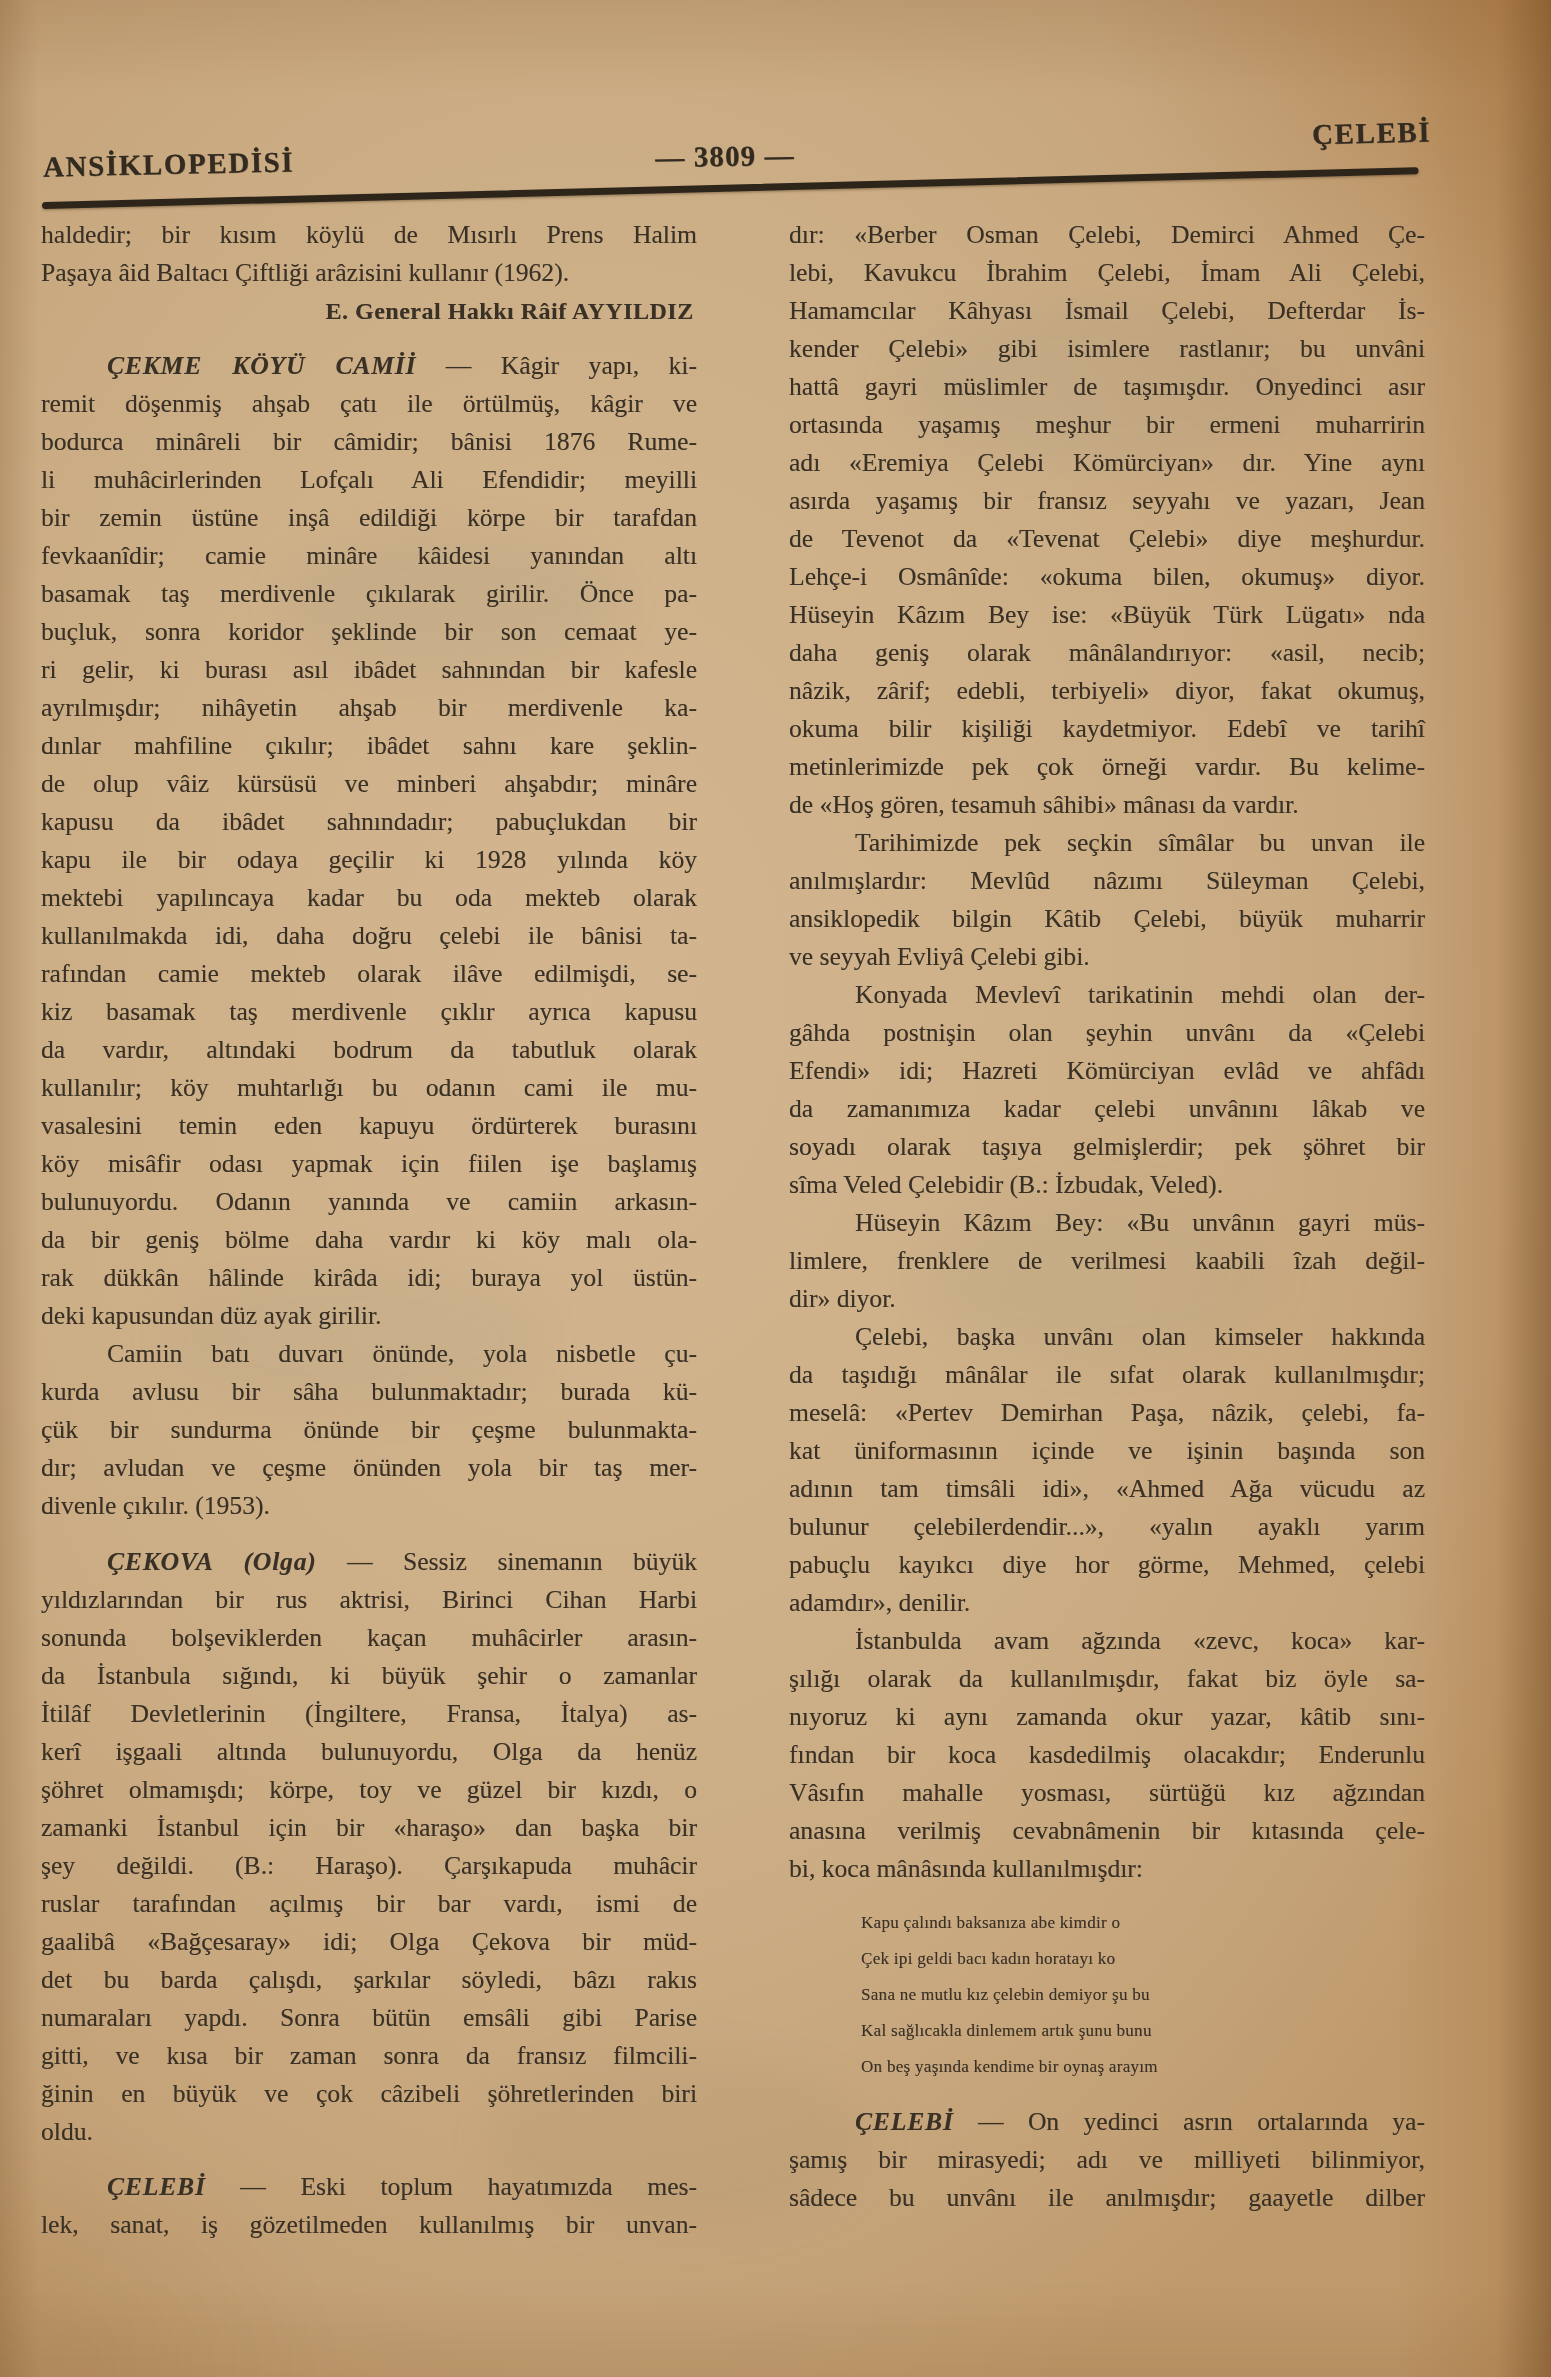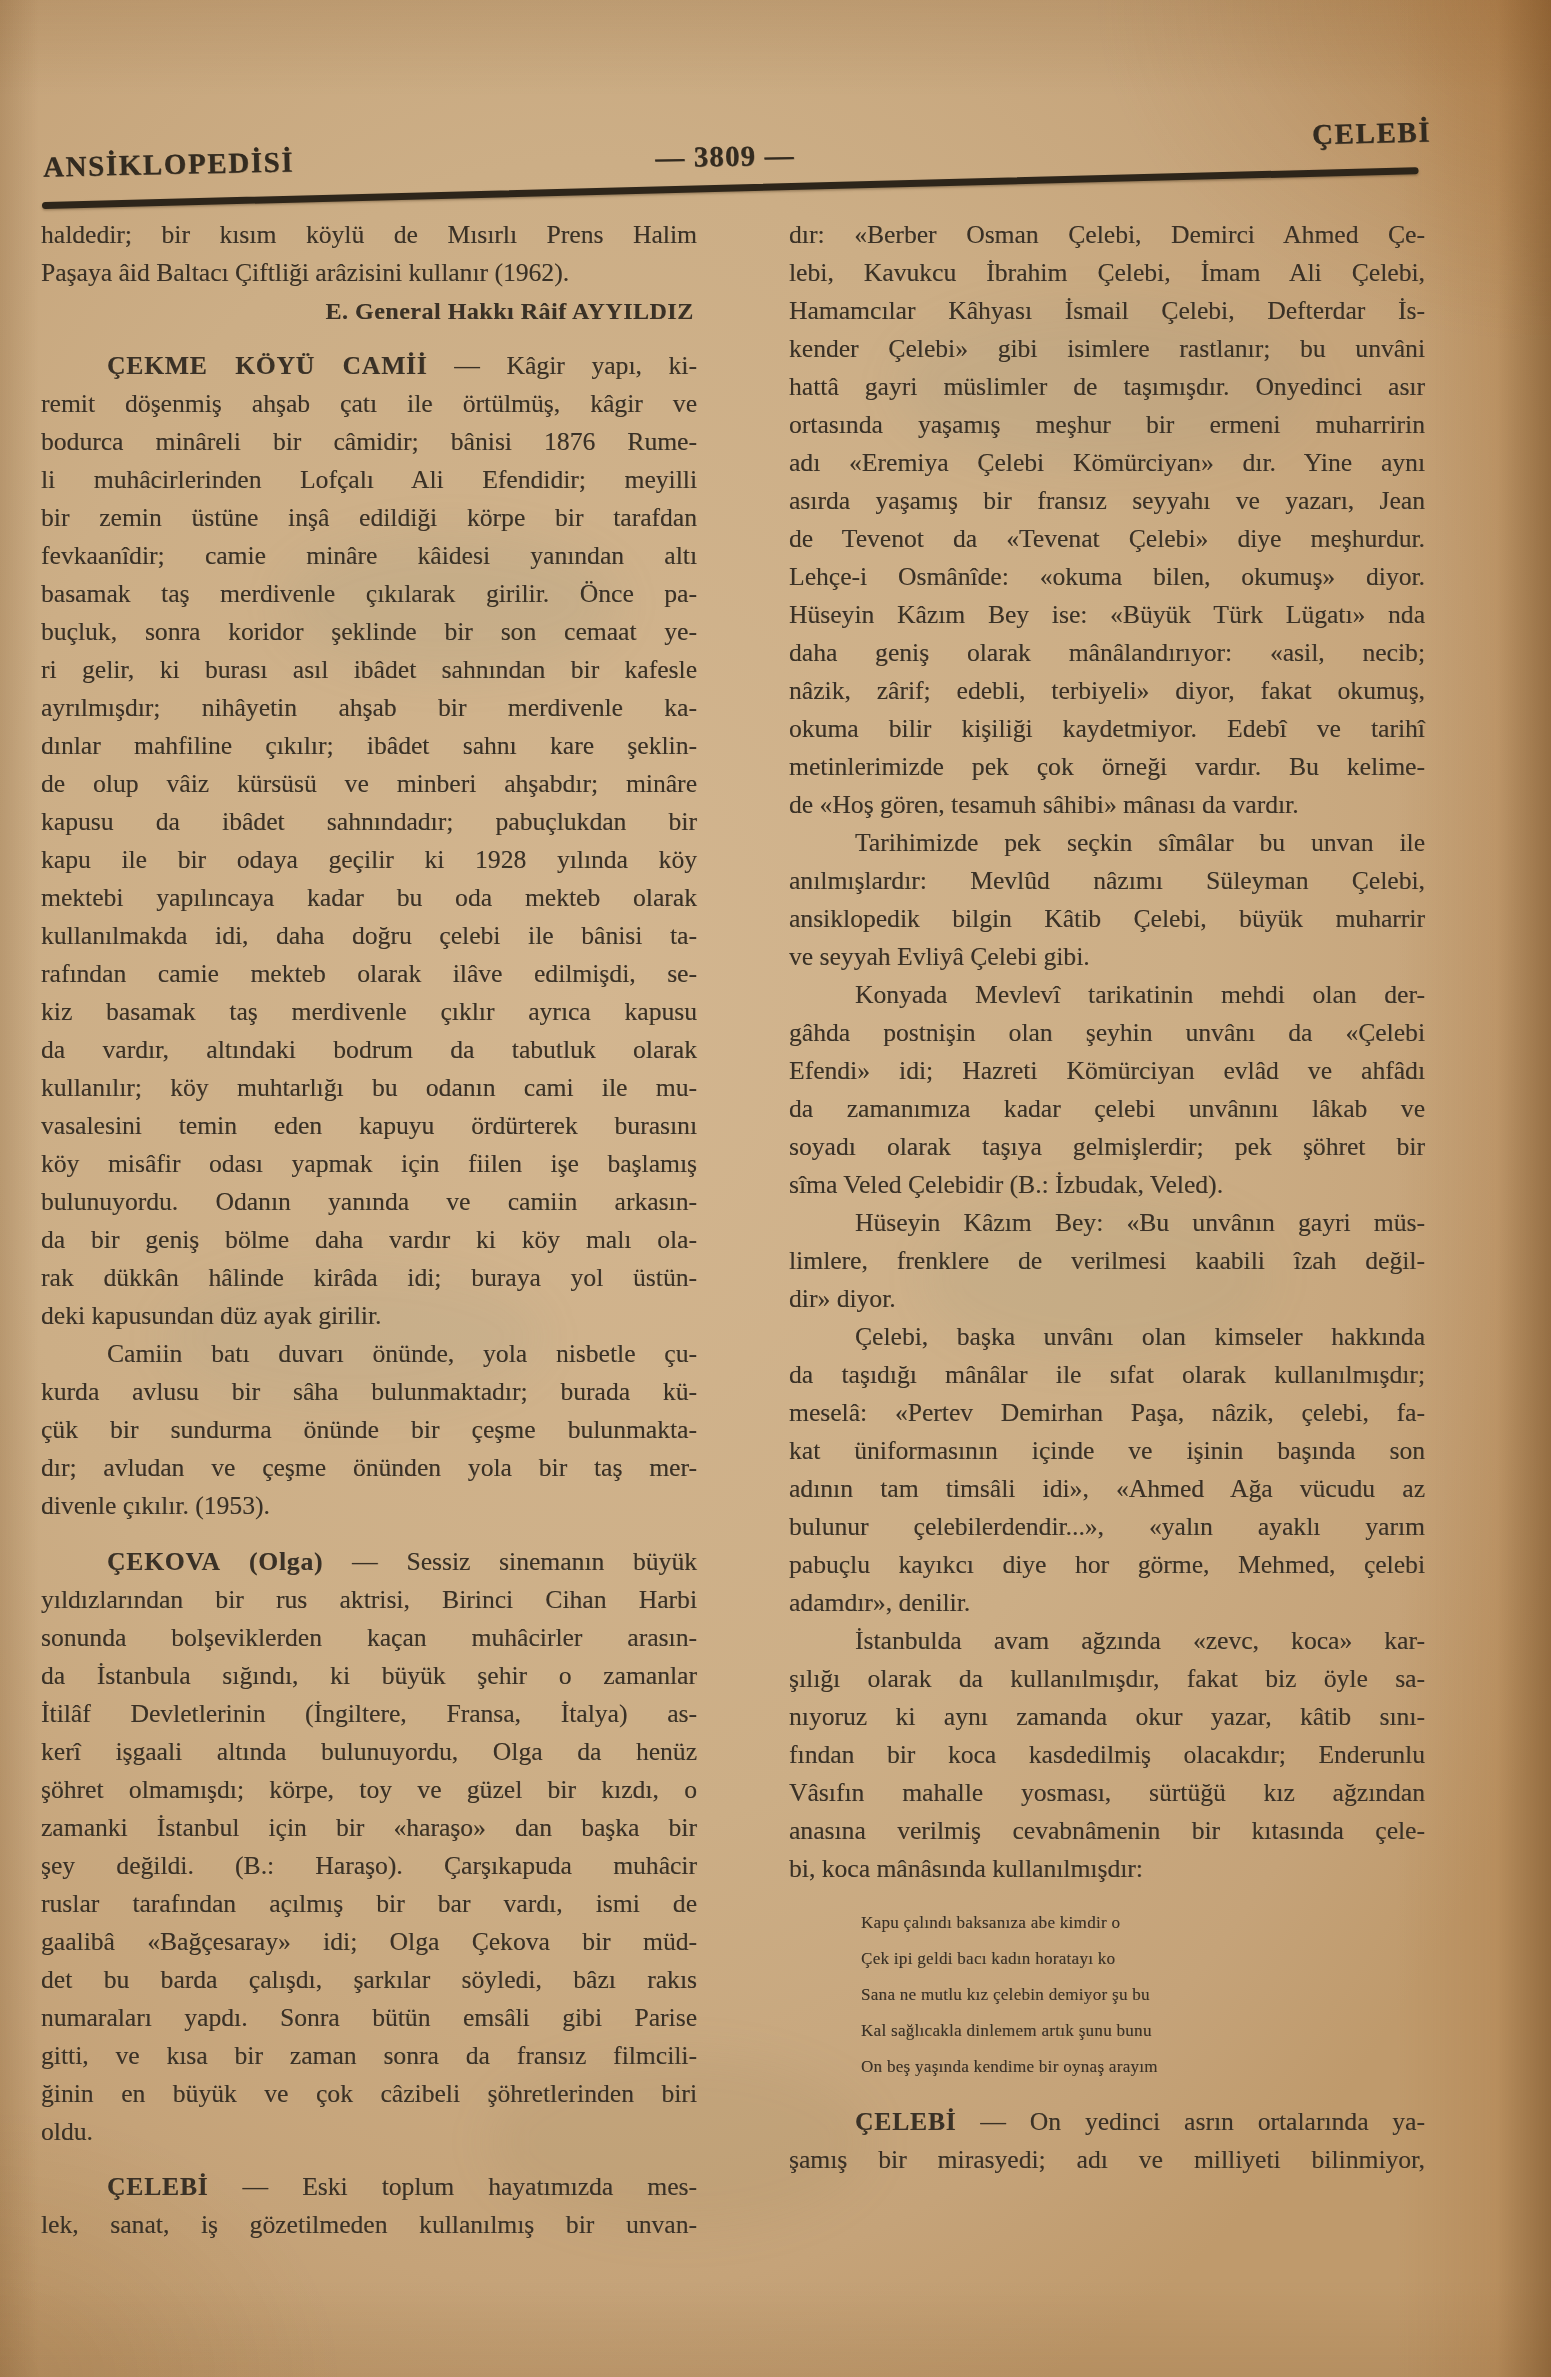--- a/index.html
+++ b/index.html
@@ -34,21 +34,21 @@
        text-shadow:0.3px 0.3px 0.5px rgba(58,49,38,0.38);}
   .col-left{left:41px;width:656px;}
   .col-right{left:789px;width:636px;}
 
   .line{text-align:justify;text-align-last:justify;}
   .line.end{text-align-last:left;}
   .line.indent{text-indent:66px;}
   .line.gap{margin-top:17.4px;}
   .line.byline{text-align:center;text-align-last:right;font-weight:bold;font-size:24px;letter-spacing:0.5px;padding-right:3.3px;}
   .line.verse{font-weight:normal;font-size:17px;line-height:36px;padding-left:72px;text-align:right;text-align-last:left;letter-spacing:0.3px;}
-  .lead{font-weight:bold;letter-spacing:0.8px;}
+  .lead{font-weight:bold;letter-spacing:0.8px;font-style:italic;}
 </style>
 </head>
 <body>
 
 <div class="stain s1"></div>
 <div class="stain s2"></div>
 <div class="stain s3"></div>
 <div class="stain s4"></div>
 <div class="stain s5"></div>
 
@@ -156,14 +156,15 @@
     <div class="line">Vâsıfın mahalle yosması, sürtüğü kız ağzından</div>
     <div class="line">anasına verilmiş cevabnâmenin bir kıtasında çele-</div>
     <div class="line end">bi, koca mânâsında kullanılmışdır:</div>
     <div class="line verse gap">Kapu çalındı baksanıza abe kimdir o</div>
     <div class="line verse">Çek ipi geldi bacı kadın horatayı ko</div>
     <div class="line verse">Sana ne mutlu kız çelebin demiyor şu bu</div>
     <div class="line verse">Kal sağlıcakla dinlemem artık şunu bunu</div>
     <div class="line verse">On beş yaşında kendime bir oynaş arayım</div>
     <div class="line indent gap"><span class="lead">ÇELEBİ</span> — On yedinci asrın ortalarında ya-</div>
     <div class="line">şamış bir mirasyedi; adı ve milliyeti bilinmiyor,</div>
+    <div class="line">sâdece bu unvânı ile anılmışdır; gaayetle dilber</div>
   </div>
 
 
 </body></html>

